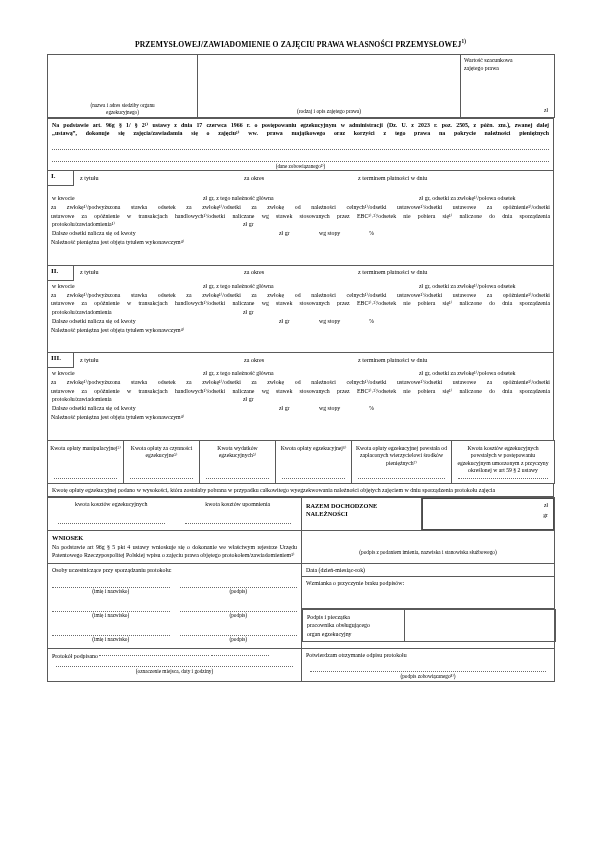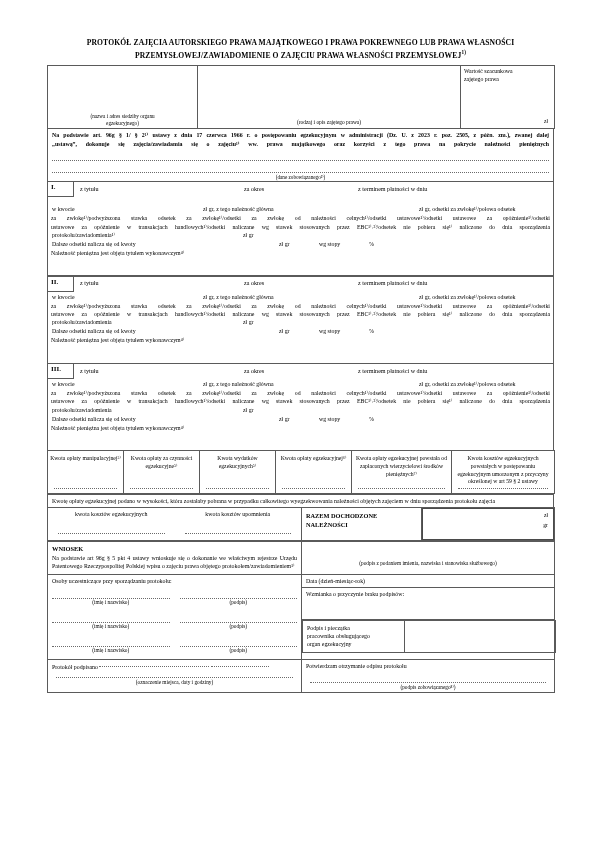--- a/index.html
+++ b/index.html
@@ -226,21 +226,20 @@
   .bottom-cap { text-align: center; font-size: 5.3px; padding: 1px 0 2px 0; }
   .podpis-pracownik { font-size: 5.9px; line-height: 1.4; padding: 3px 4px; }
 </style>
 </head>
 <body>
 
 <div class="page">
   <div class="doc">
 
     <div class="title">
-      <div>PROTOKÓŁ ZAJĘCIA AUTORSKIEGO PRAWA MAJĄTKOWEGO I PRAWA POKREWNEGO LUB PRAWA WŁASNOŚCI</div>
       <div><span>PRZEMYSŁOWEJ/ZAWIADOMIENIE O ZAJĘCIU PRAWA WŁASNOŚCI PRZEMYSŁOWEJ</span><span class="sup">1)</span></div>
     </div>
 
     <table class="frame">
       <colgroup>
           <col style="width:150px">
           <col style="width:263px">
           <col style="width:94px">
         </colgroup>
       <tbody>

